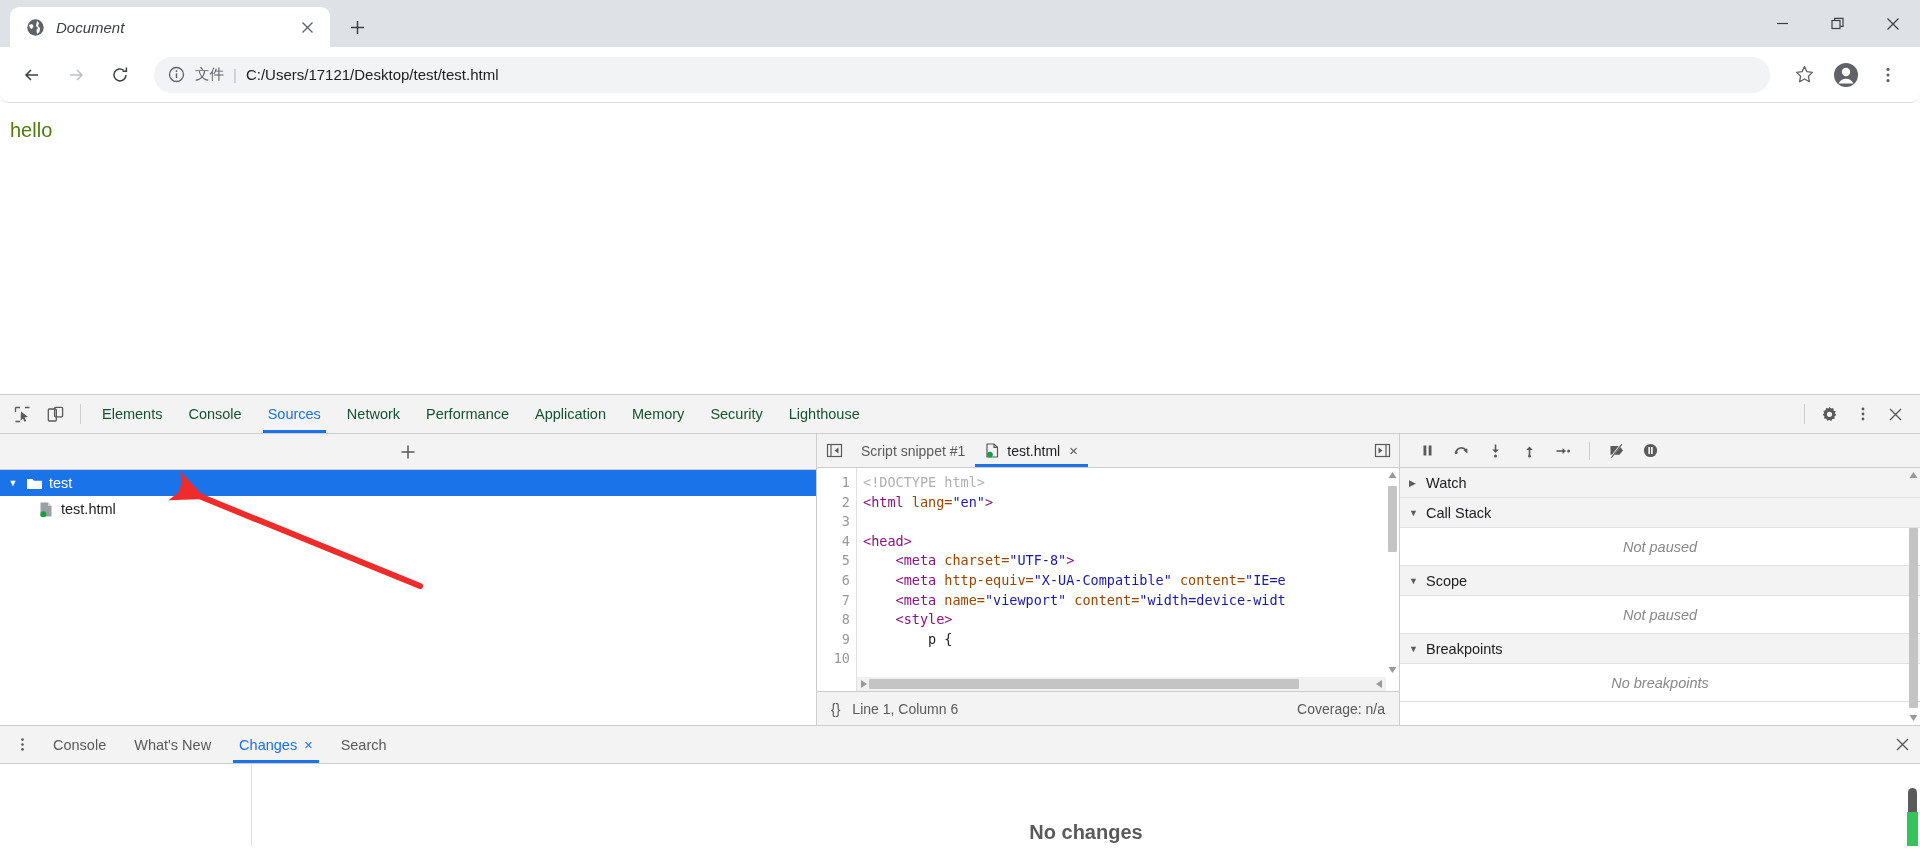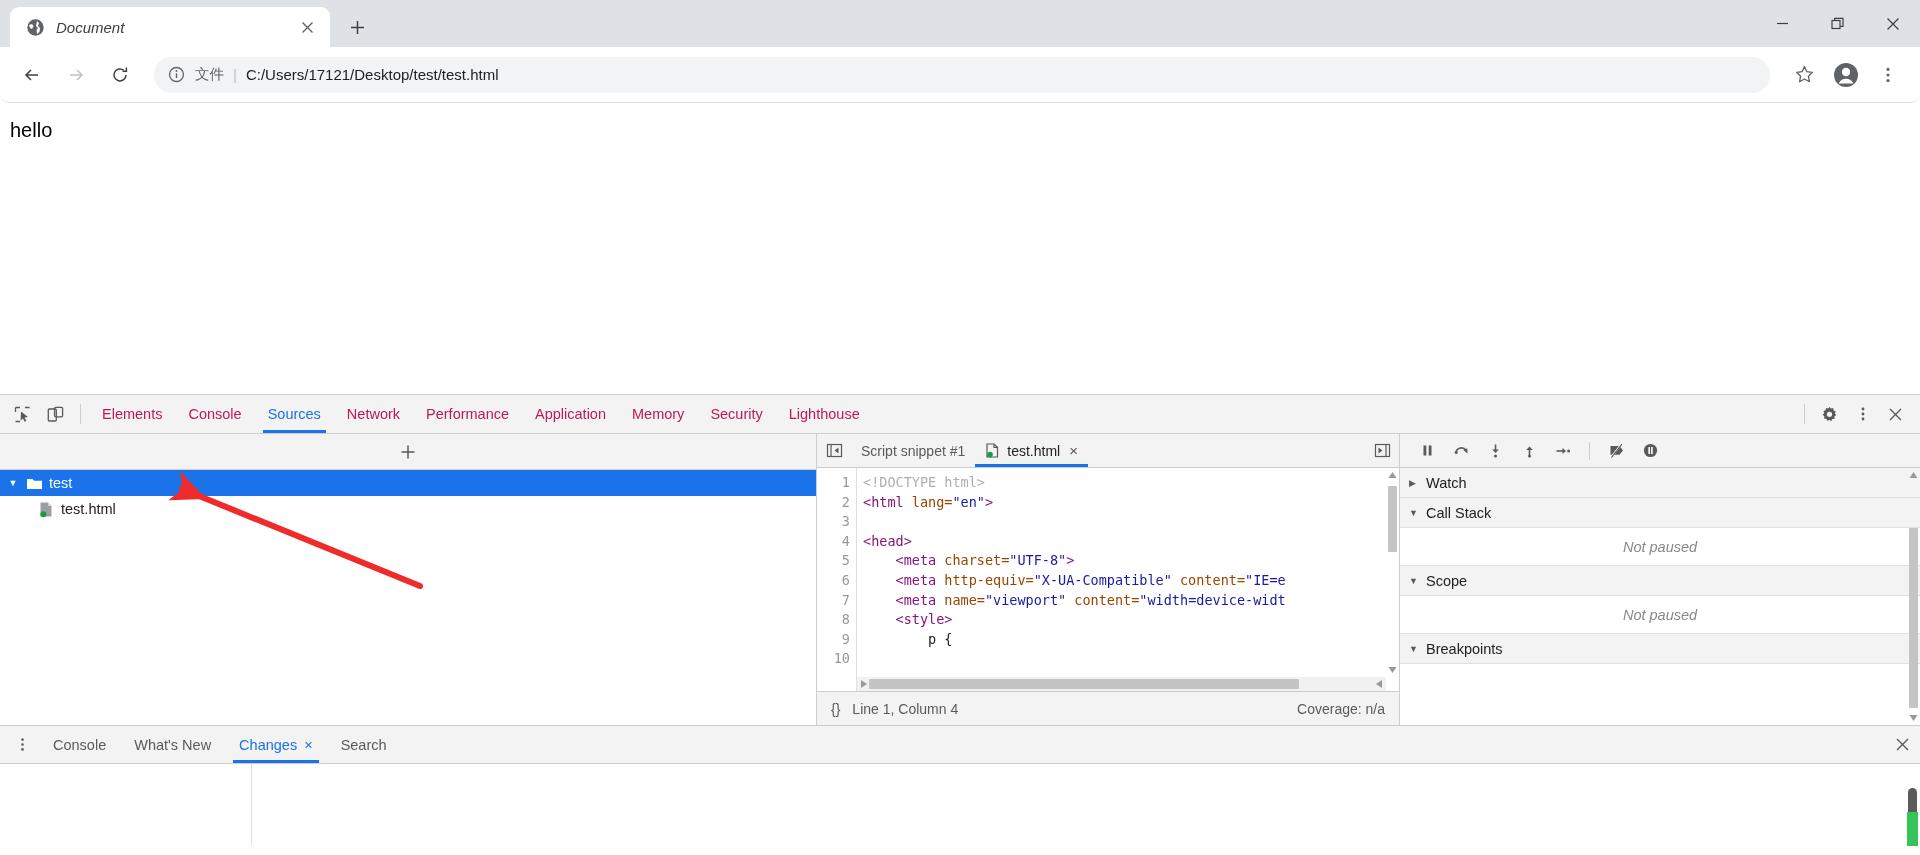--- a/index.html
+++ b/index.html
@@ -60,21 +60,21 @@
   .devtools { border-top:1px solid #cdcdcd; background:#f3f3f3; }
 
   .dt-maintabs {
     height:39px; display:flex; align-items:center;
     background:#f3f3f3; border-bottom:1px solid #cdcdcd; padding-left:6px;
   }
   .dt-iconbtn { width:33px; height:33px; display:flex; align-items:center; justify-content:center; flex:none; }
   .dt-vsep { width:1px; height:20px; background:#cdcdcd; margin:0 8px; flex:none; }
   .dt-tab {
     height:38px; padding:0 13px; display:flex; align-items:center;
-    font-size:14.5px; color:#be185d; position:relative; white-space:nowrap;
+    font-size:14.5px; color:#14532d; position:relative; white-space:nowrap;
   }
   .dt-tab.active { color:#1a73e8; }
   .dt-tab.active::after {
     content:""; position:absolute; left:8px; right:8px; bottom:0;
     height:3px; background:#1a73e8;
   }
   .dt-maintabs-right { margin-left:auto; display:flex; align-items:center; padding-right:8px; }
 
   .dt-body { display:flex; height:291px; }
 
@@ -286,21 +286,21 @@
       <svg width="18" height="18" viewBox="0 0 18 18">
         <circle cx="9" cy="3.4" r="1.55" fill="#5f6368"></circle>
         <circle cx="9" cy="9" r="1.55" fill="#5f6368"></circle>
         <circle cx="9" cy="14.6" r="1.55" fill="#5f6368"></circle>
       </svg>
     </div>
   </div>
 </div>
 
 <div class="page-viewport">
-  <div class="page-hello" id="page-hello" style="color: #000000;">hello</div>
+  <div class="page-hello" id="page-hello" style="color: #4d7c0f;">hello</div>
 </div>
 
 <div class="devtools">
 
   <div class="dt-maintabs">
     <div class="dt-iconbtn">
       <svg width="17" height="17" viewBox="0 0 17 17">
         <path d="M1.5 1.5 H6 M1.5 1.5 V6 M15.5 1.5 H11 M1.5 15.5 H6" stroke="#5a5a5a" stroke-width="1.3" fill="none"></path>
         <path d="M7 5.5 L14 11 L10.5 11.6 L12.3 15 L10.6 15.8 L8.9 12.4 L6.6 14.4 Z" fill="#5a5a5a"></path>
       </svg>
@@ -442,21 +442,21 @@
             <path d="M9 6 L3 2 V10 Z" fill="#999"></path>
           </svg>
           <div class="ed-hthumb"></div>
           <svg width="12" height="12" viewBox="0 0 12 12" style="position:absolute;right:1px">
             <path d="M3 6 L9 2 V10 Z" fill="#999"></path>
           </svg>
         </div>
       </div>
       <div class="ed-status">
         <span>{}</span>
-        <span>Line 1, Column 4</span>
+        <span>Line 1, Column 6</span>
         <span class="ed-status-right">Coverage: n/a</span>
       </div>
     </div>
 
     <div class="debugger">
       <div class="dbg-toolbar">
         <div class="dbg-btn">
           <svg width="15" height="15" viewBox="0 0 15 15">
             <rect x="3.5" y="2.5" width="2.8" height="10" fill="#5a5a5a"></rect>
             <rect x="8.7" y="2.5" width="2.8" height="10" fill="#5a5a5a"></rect>
@@ -518,20 +518,21 @@
         <div class="dbg-empty">Not paused</div>
         <div class="dbg-section">
           <span class="dbg-tri">▼</span>
           <span>Scope</span>
         </div>
         <div class="dbg-empty">Not paused</div>
         <div class="dbg-section">
           <span class="dbg-tri">▼</span>
           <span>Breakpoints</span>
         </div>
+        <div class="dbg-empty">No breakpoints</div>
         <div class="dbg-vscroll">
           <svg width="13" height="12" viewBox="0 0 13 12" style="display:block;margin-top:2px">
             <path d="M6.5 2 L10.5 8 H2.5 Z" fill="#999"></path>
           </svg>
           <div class="dbg-vthumb"></div>
           <svg width="13" height="12" viewBox="0 0 13 12" style="position:absolute;bottom:2px;left:0">
             <path d="M6.5 10 L10.5 4 H2.5 Z" fill="#999"></path>
           </svg>
         </div>
       </div>
@@ -556,20 +557,23 @@
       </div>
       <div class="drawer-tab">Search</div>
       <div class="drawer-close">
         <svg width="15" height="15" viewBox="0 0 15 15">
           <path d="M2 2 L13 13 M13 2 L2 13" stroke="#5a5a5a" stroke-width="1.4"></path>
         </svg>
       </div>
     </div>
     <div class="drawer-body">
       <div class="drawer-side"></div>
+      <div class="drawer-main">
+        <span class="drawer-msg">No changes</span>
+      </div>
       <div class="drawer-scroll">
         <div class="drawer-sthumb"></div>
         <div class="drawer-green"></div>
       </div>
     </div>
   </div>
 
 </div>
 
 </body></html>

